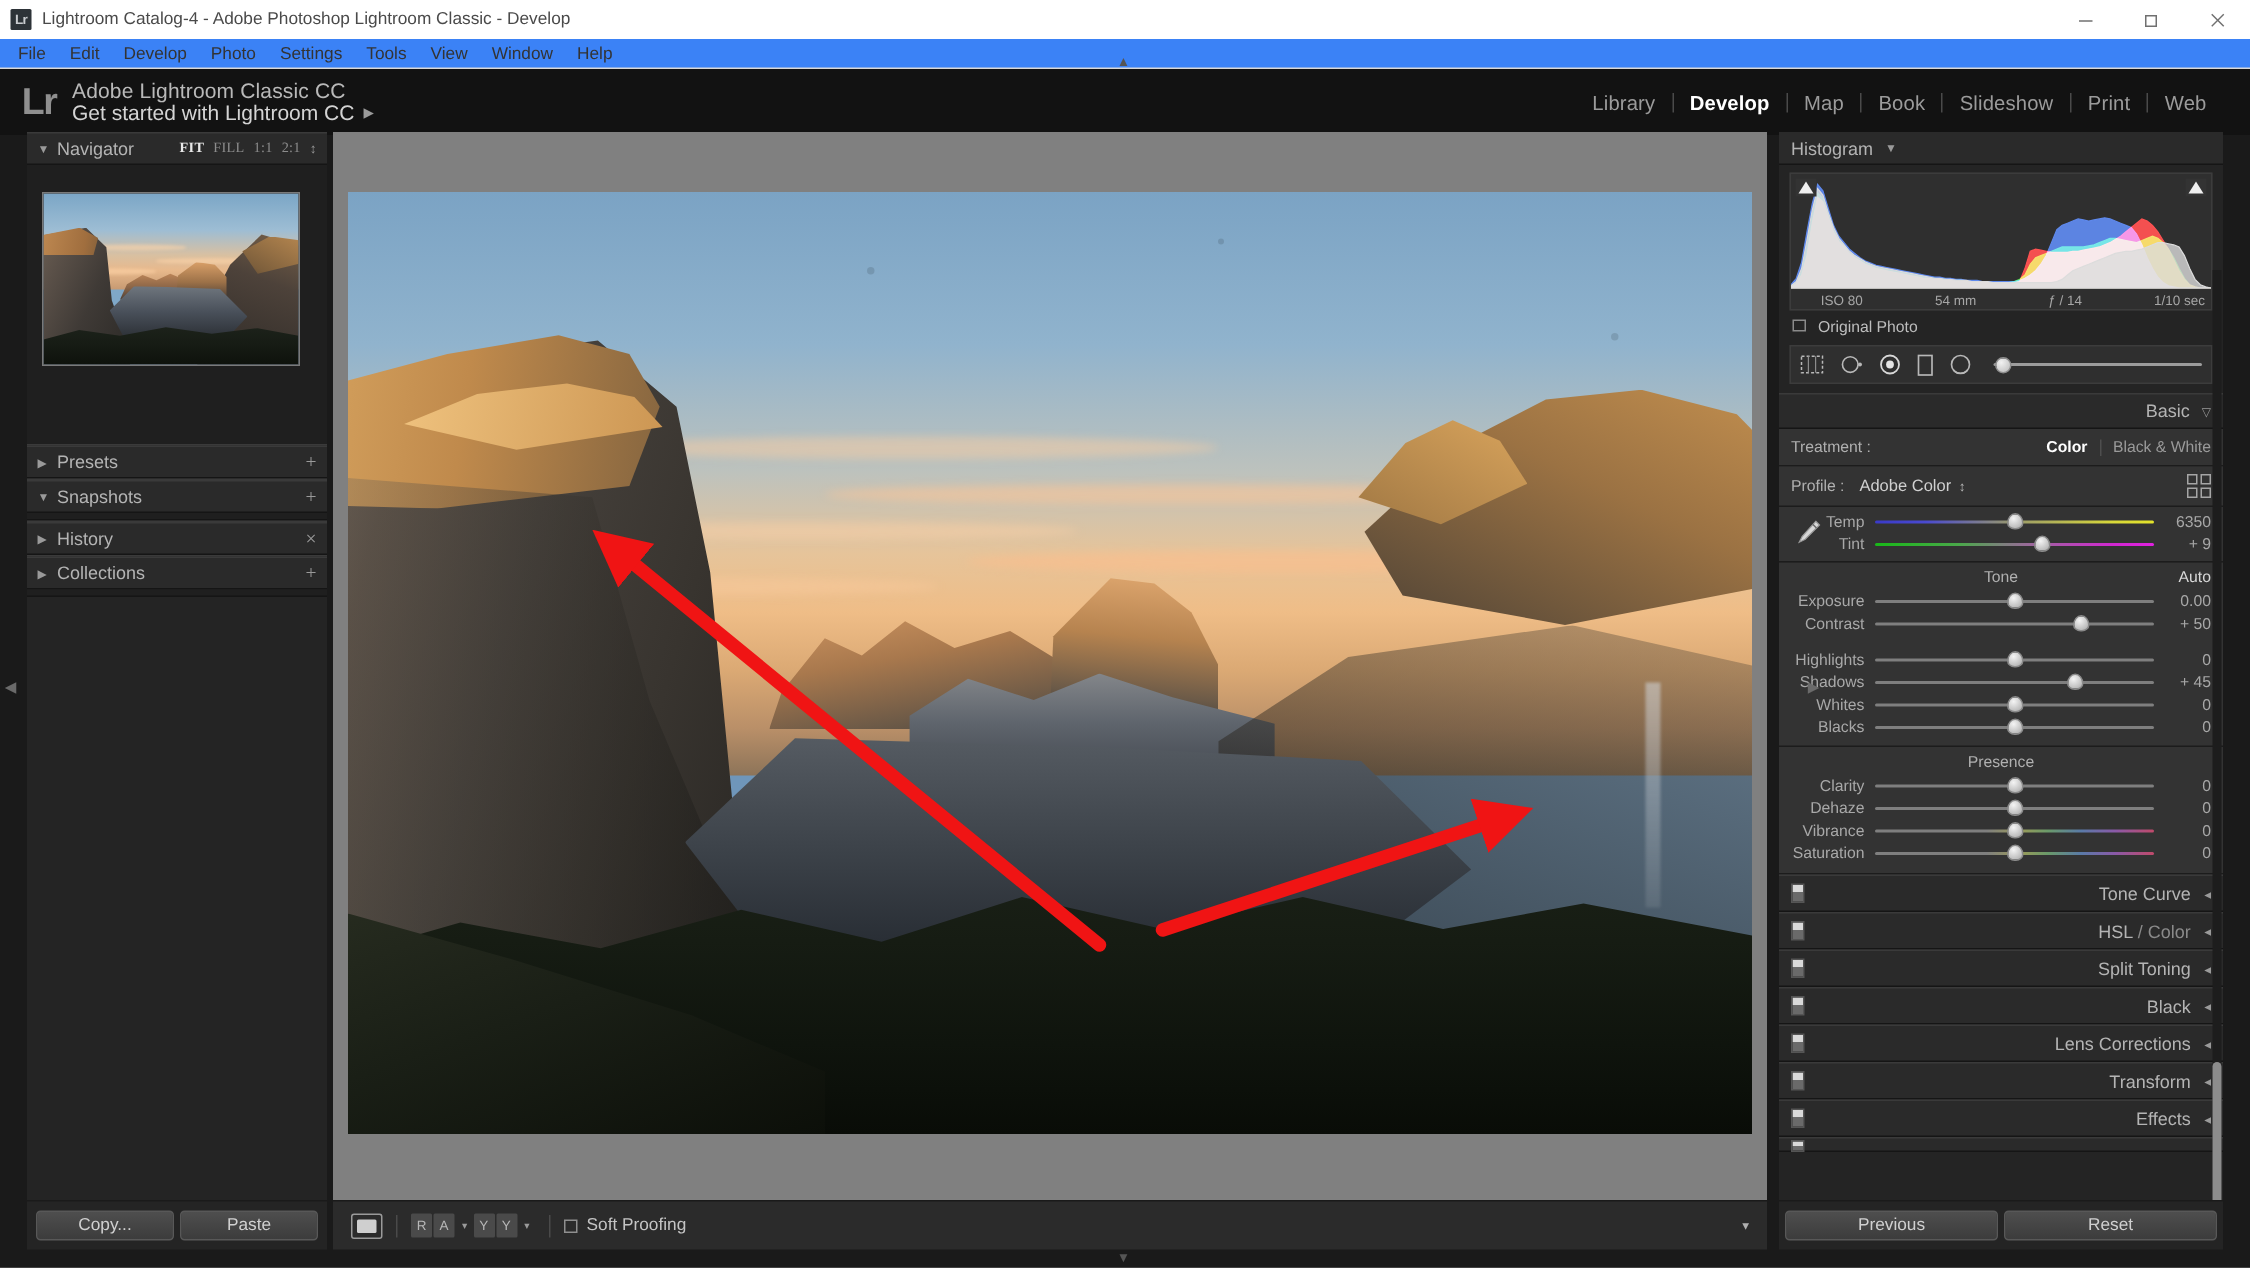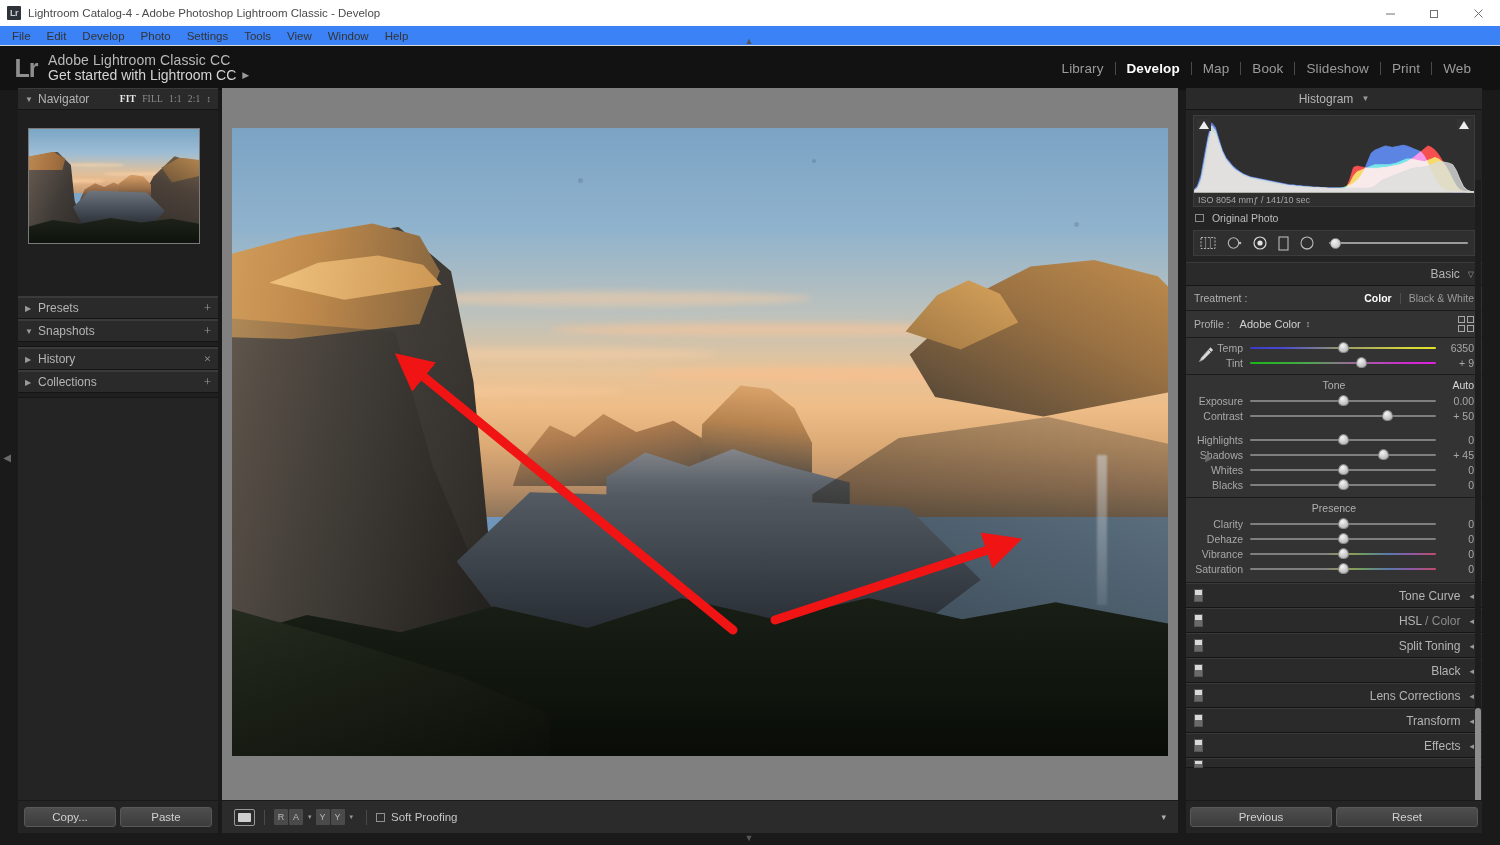--- a/index.html
+++ b/index.html
@@ -194,41 +194,41 @@
     border: 1px solid #585858;
     color: #d0d0d0; font-size: 11.5px; line-height: 18px; text-align: center;
   }
 
   
   .right-panel {
     position: absolute; left: 1186px; top: 88px; width: 296px; height: 712px;
     background: #242424; overflow: hidden;
   }
   .rp-hdr {
-    height: 22px; display: flex; align-items: center; justify-content: center;
+    height: 22px; display: flex; align-items: center; justify-content: flex-start;
     padding: 0 8px; background: #2a2a2a; border-bottom: 1px solid #151515;
   }
   .rp-hdr .lbl { font-size: 12px; color: #b4b4b4; }
   .rp-hdr .tri { font-size: 8px; color: #9a9a9a; margin-left: 8px; }
 
   .hist-box {
     margin: 5px 7px 0 7px; height: 92px; background: #2f2f2f;
     border: 1px solid #3c3c3c; position: relative; overflow: hidden;
   }
   .clip-tri {
     position: absolute; top: 3px; width: 14px; height: 12px;
     background: #333; display: flex; align-items: center; justify-content: center;
   }
   .clip-tri i {
     width: 0; height: 0; border-left: 5px solid transparent; border-right: 5px solid transparent;
     border-bottom: 8px solid #efefef; display:block;
   }
   .hist-labels {
     position: absolute; left: 0; right: 0; bottom: 1px; display: flex;
-    justify-content: flex-start; padding: 0 4px;
+    justify-content: flex-end; padding: 0 4px; gap: 48px;
   }
   .hist-labels span { font-size: 9px; color: #a6a6a6; }
   .orig-photo { padding: 5px 9px 6px 9px; font-size: 10.5px; color: #bdbdbd; }
   .orig-photo .chk2 {
     width: 9px; height: 8px; border: 1px solid #8a8a8a; display: inline-block;
     margin-right: 5px; vertical-align: 0px;
   }
 
   .toolstrip {
     margin: 0 7px; height: 26px; background: #2f2f2f; border: 1px solid #3c3c3c;

